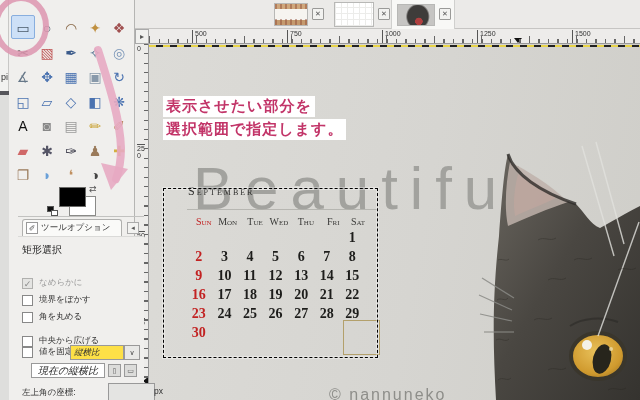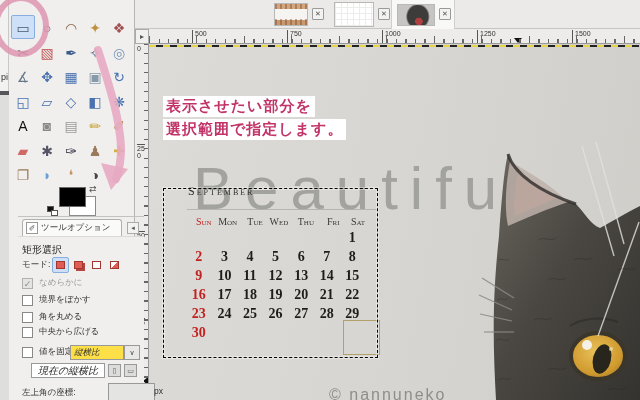--- a/index.html
+++ b/index.html
@@ -187,49 +187,34 @@
     <div class="to-sep"></div>
     <div class="to-tab">
       <span class="tico">✐</span>
       <span class="tlabel">ツールオプション</span>
     </div>
     <div class="to-dock">◂</div>
 
     <div class="to-body">
       <div class="to-title">矩形選択</div>
 
-      <div class="mode-row">
-        <span class="mode-label">モード:</span>
-        <span class="mode-btn sel">
-            <span class="msq"></span>
-          </span>
-        <span class="mode-btn">
-            <span class="msq add"></span>
-          </span>
-        <span class="mode-btn">
-            <span class="msq sub"></span>
-          </span>
-        <span class="mode-btn">
-            <span class="msq int"></span>
-          </span>
-      </div>
 
       <div class="chk-row" style="top:40px">
         <span class="chk dis">✓</span>
         <span class="chk-label dim">なめらかに</span>
       </div>
       <div class="chk-row" style="top:57px">
         <span class="chk"></span>
         <span class="chk-label">境界をぼかす</span>
       </div>
       <div class="chk-row" style="top:74px">
         <span class="chk"></span>
         <span class="chk-label">角を丸める</span>
       </div>
-      <div class="chk-row" style="top:89px">
+      <div class="chk-row" style="top:98px">
         <span class="chk"></span>
         <span class="chk-label">中央から広げる</span>
       </div>
       <div class="chk-row" style="top:109px">
         <span class="chk"></span>
         <span class="chk-label">値を固定</span>
       </div>
       <div class="fix-drop">縦横比</div>
       <div class="fix-arrow">∨</div>
 

